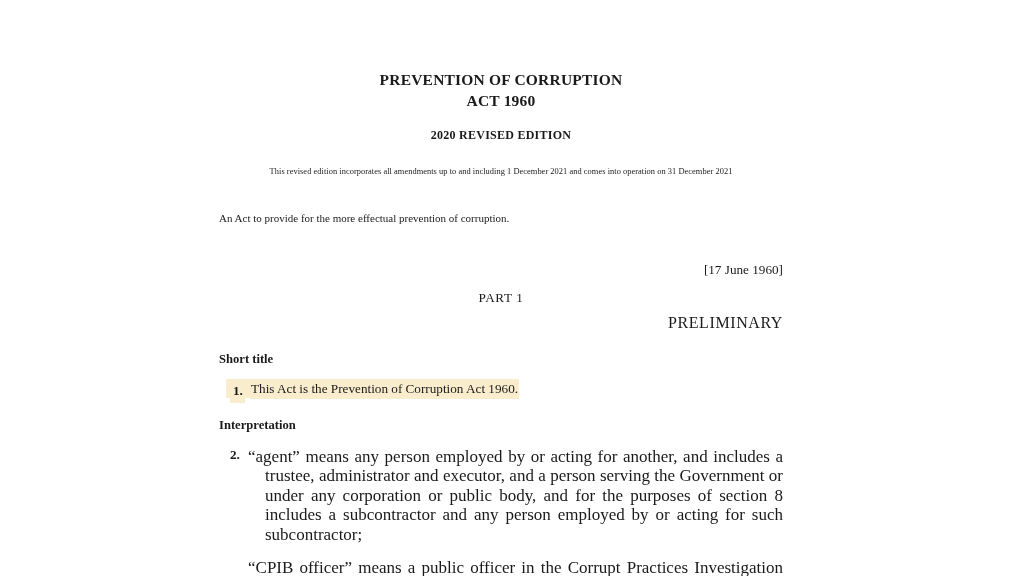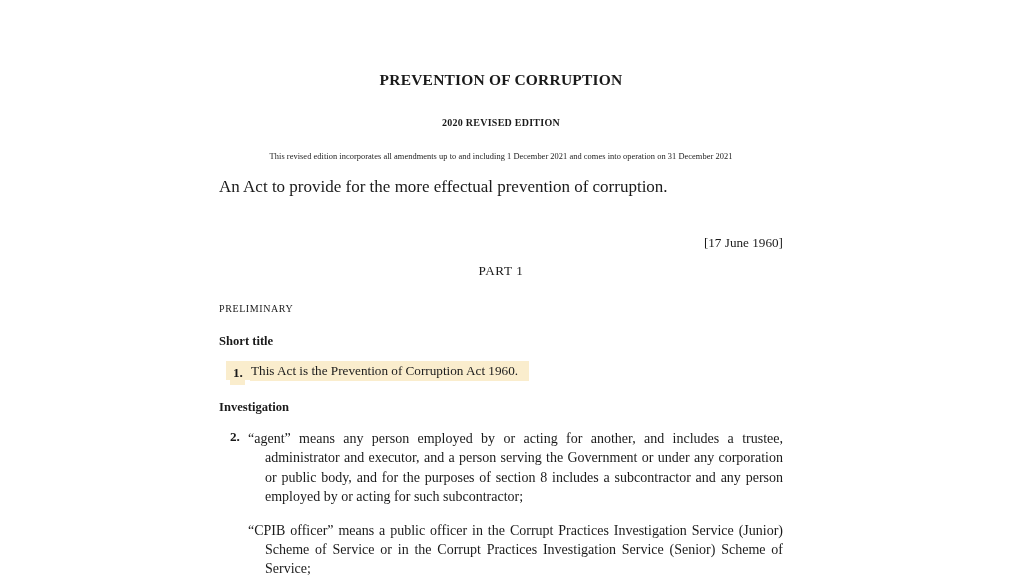--- a/index.html
+++ b/index.html
@@ -42,59 +42,59 @@
     line-height: 21px;
     margin: 0;
   }
   .act-title .line1 { display: block; }
   .act-title .line2 { display: block; }
   .title-line1 { margin-top: 69px; }
 
   .revised-edition {
     text-align: center;
     font-weight: bold;
-    font-size: 10px;
+    font-size: 12px;
     letter-spacing: 0.25px;
-    margin-top: 27px;
+    margin-top: 17px;
   }
 
   .amendment-note {
     text-align: center;
     font-size: 8.4px;
     letter-spacing: 0.05px;
     margin-top: 24px;
     white-space: nowrap;
   }
 
   
   .long-title {
-    font-size: 17px;
-    margin-top: 16px;
+    font-size: 11px;
+    margin-top: 36px;
     text-align: left;
   }
 
   
   .commencement {
     text-align: right;
     font-size: 13.2px;
     margin-top: 38px;
   }
 
   
   .part-heading {
     text-align: center;
     font-size: 13.2px;
     letter-spacing: 0.6px;
     margin-top: 12px;
   }
   .part-subheading {
-    text-align: left;
-    font-size: 10px;
+    text-align: right;
+    font-size: 16px;
     letter-spacing: 0.6px;
-    margin-top: 24px;
+    margin-top: 8px;
   }
 
   
   .section-heading {
     font-weight: bold;
     font-size: 12.6px;
     margin-top: 20px;
   }
 
   
@@ -108,21 +108,21 @@
   .provision .num {
     position: absolute;
     left: 11px;
     top: 0;
     font-weight: bold;
   }
   .provision .hl {
     background: #faedcd;
     box-decoration-break: clone;
     -webkit-box-decoration-break: clone;
-    padding: 2px 11px 3px 1px;
+    padding: 2px 1px 3px 1px;
   }
   .provision.highlighted {
     margin-left: -11px;
     padding-left: 42px;
   }
   .provision.highlighted .num {
     left: 22px;
     background: #faedcd;
     padding: 2px 2px 3px 3px;
   }
@@ -130,39 +130,40 @@
     position: absolute;
     left: 18px;
     top: 0;
     width: 24px;
     height: 100%;
     background: #faedcd;
   }
 
   
   .definition {
-    font-size: 14px;
+    font-size: 17px;
     line-height: 19.4px;
     margin-top: 14px;
     padding-left: 29px;
     text-indent: -17px;
     margin-left: 17px;
     text-align: justify;
     text-justify: inter-word;
   }
   .definition:last-child { margin-bottom: 0; }
 </style>
 </head>
 <body>
 
 <div class="page">
   <div class="textblock">
 
     <h1 class="act-title">
       <span class="line1 title-line1">PREVENTION OF CORRUPTION</span>
+      <span class="line2">ACT 1960</span>
     </h1>
 
     <div class="revised-edition">2020 REVISED EDITION</div>
 
     <div class="amendment-note">This revised edition incorporates all amendments up to and including 1 December 2021 and comes into operation on 31 December 2021</div>
 
     <div class="long-title">An Act to provide for the more effectual prevention of corruption.</div>
 
     <div class="commencement">[17 June 1960]</div>
 
@@ -170,21 +171,21 @@
 
     <div class="part-subheading">PRELIMINARY</div>
 
     <div class="section-heading">Short title</div>
 
     <div class="provision highlighted">
       <span class="numpad"></span>
       <span class="num">1.</span><span class="hl">This Act is the Prevention of Corruption Act 1960.</span>
     </div>
 
-    <div class="section-heading">Investigation</div>
+    <div class="section-heading">Interpretation</div>
 
     <div class="provision">
       <span class="num">2.</span>
     </div>
 
     <div class="definition">“agent” means any person employed by or acting for another, and includes a trustee, administrator and executor, and a person serving the Government or under any corporation or public body, and for the purposes of section 8 includes a subcontractor and any person employed by or acting for such subcontractor;</div>
 
     <div class="definition">“CPIB officer” means a public officer in the Corrupt Practices Investigation Service (Junior) Scheme of Service or in the Corrupt Practices Investigation Service (Senior) Scheme of Service;</div>
 
   </div>

